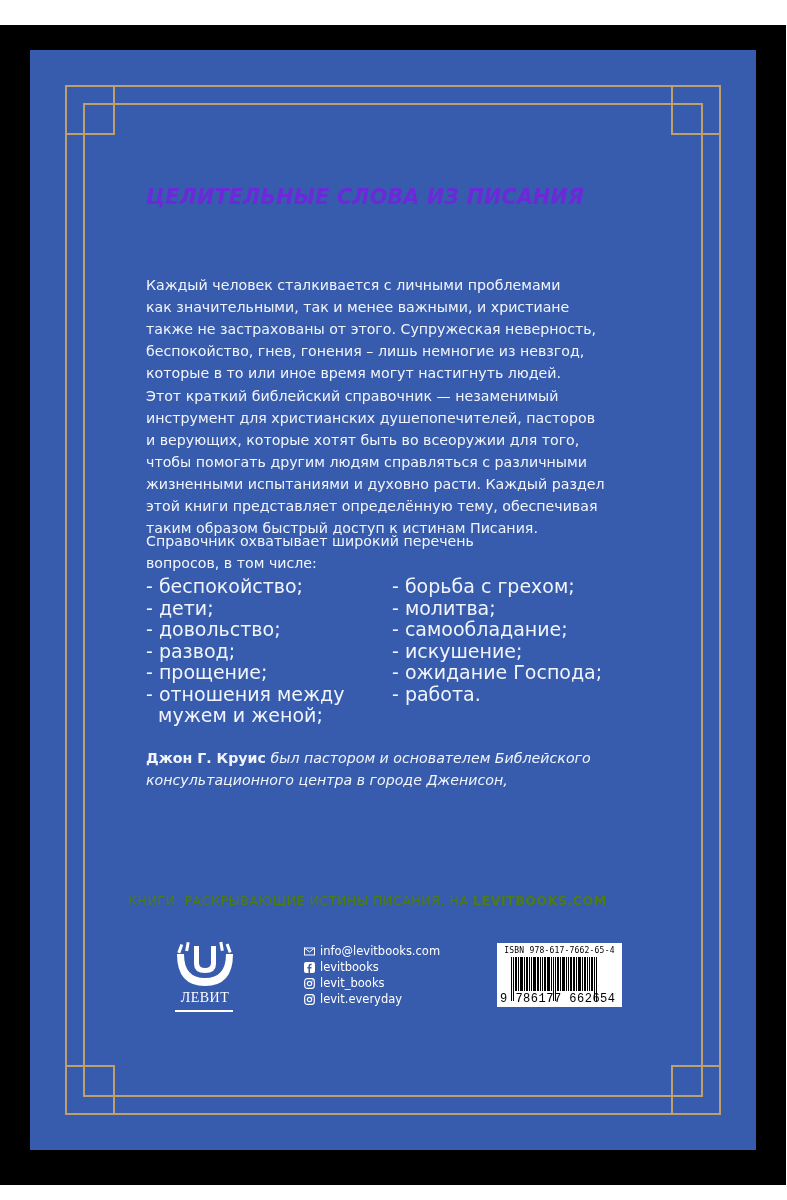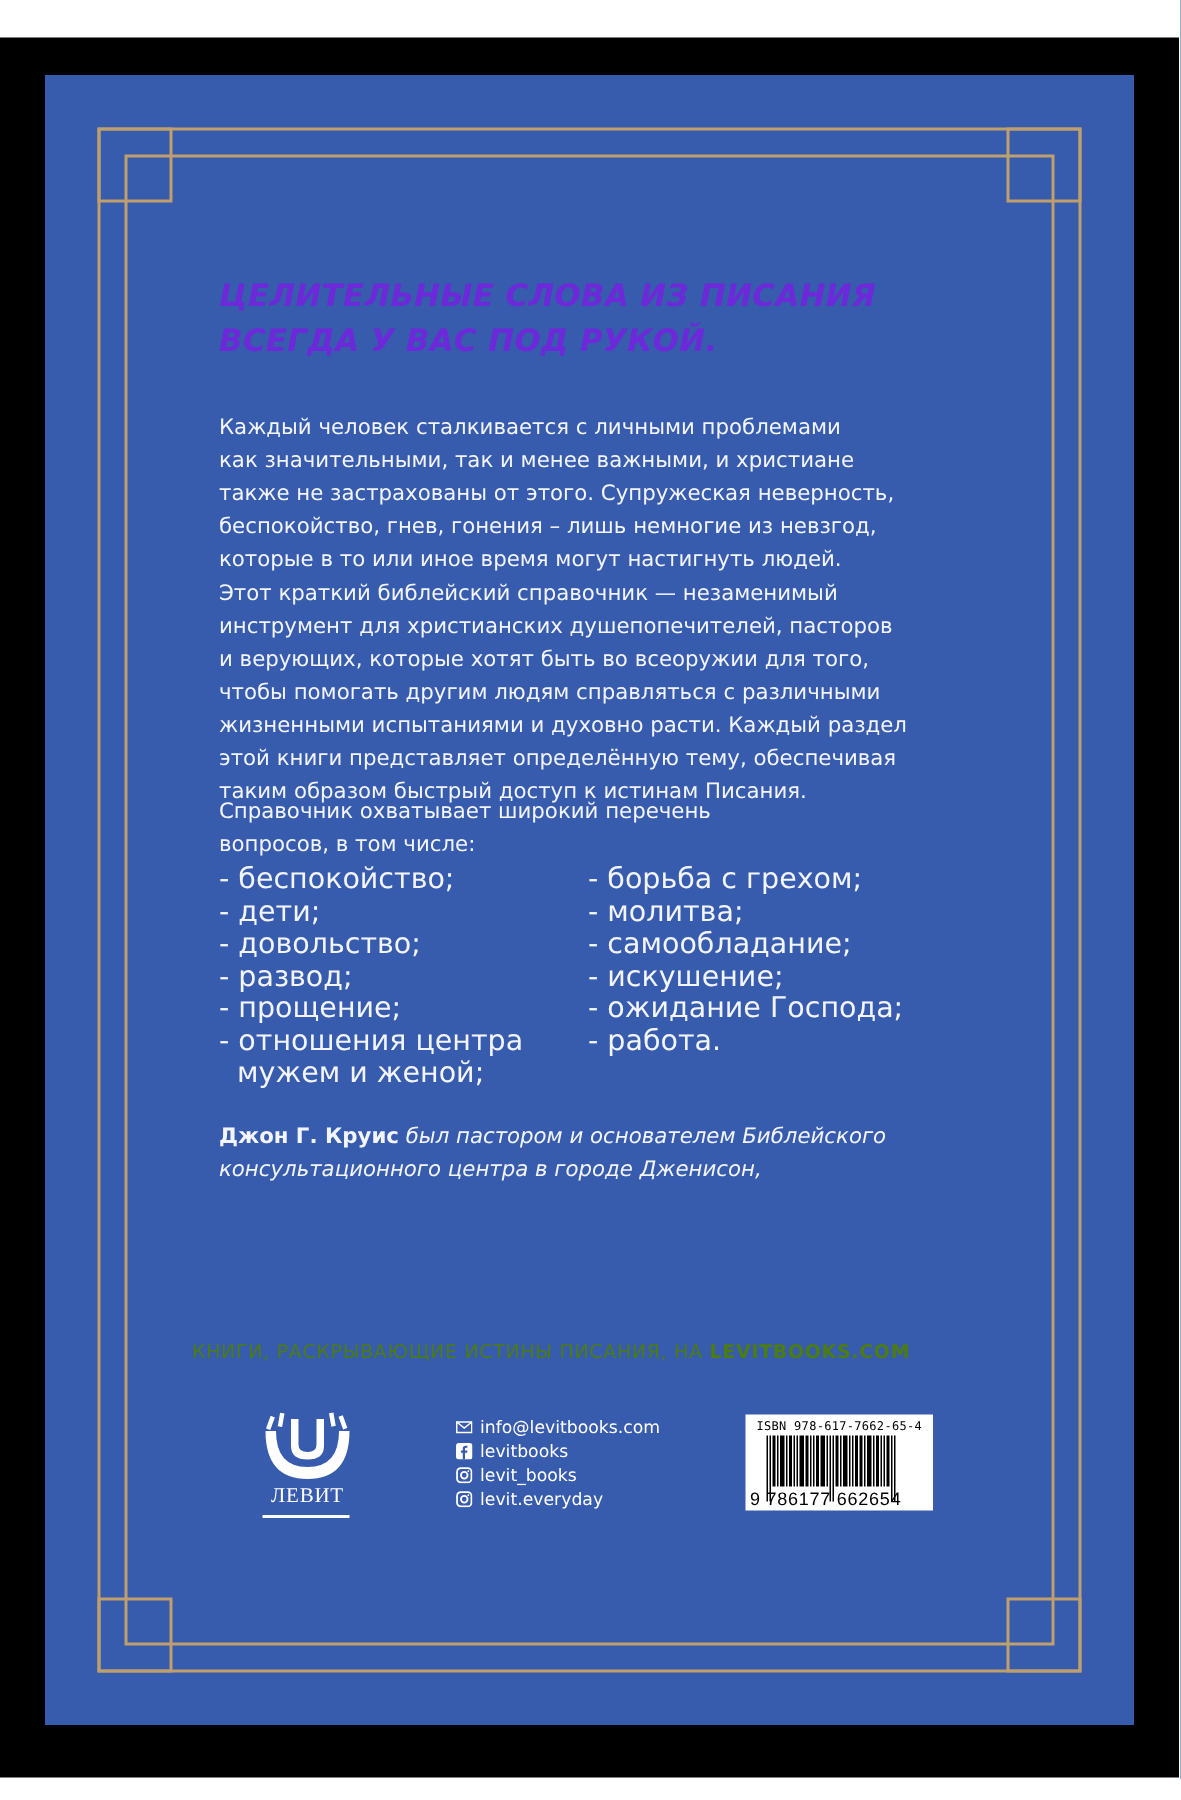--- a/index.html
+++ b/index.html
@@ -18,41 +18,40 @@
   .author i { font-style:italic; }
   .tagline { left:128px; top:893px; font-size:12.6px; letter-spacing:0.5px; color:#4d7c0f; white-space:nowrap; }
   .tagline b { font-weight:bold; }
   .contacts { left:304px; top:943px; font-size:11.5px; line-height:16px; color:#ffffff; }
   .contact { display:flex; align-items:center; white-space:nowrap; }
   .contact .ic { width:11px; height:11px; margin-right:5px; display:inline-block; }
   .barcode { position:absolute; left:497px; top:943px; width:125px; height:64px; background:#fff; }
   .isbn-text { position:absolute; left:0; right:0; top:3px; text-align:center; font-family:"DejaVu Sans Mono", monospace; font-size:8px; color:#000; letter-spacing:0.2px; }
   .bars { position:absolute; left:14px; top:14px; width:108px; height:40px; display:flex; align-items:flex-start; }
   .bars span { display:inline-block; height:34px; background:#000; margin-right:1px; }
-  .bar-digits { position:absolute; left:3px; bottom:1px; font-family:Liberation Sans, sans-serif; font-size:12px; color:#000; background:transparent; letter-spacing:0.5px; }
+  .bar-digits { position:absolute; left:3px; bottom:1px; font-family:Liberation Mono, monospace; font-size:12px; color:#000; background:transparent; letter-spacing:0.5px; }
   .logo { position:absolute; left:173px; top:940px; width:60px; height:75px; }
   .logo-text { position:absolute; left:0; top:50px; width:64px; text-align:center; font-family:"Liberation Serif", serif; font-size:14px; color:#fff; letter-spacing:0.5px; }
   .logo-underline { position:absolute; left:2px; top:70px; width:58px; height:2px; background:#fff; }
 </style>
 </head>
 <body>
 
 <div class="backdrop"></div>
 <div class="cover"></div>
 
 <div class="gline" style="left:65px;top:85px;width:656px;height:1030px;"></div>
 <div class="gline" style="left:83px;top:103px;width:620px;height:994px;"></div>
 <div class="gline" style="left:65px;top:85px;width:50px;height:50px;"></div>
 <div class="gline" style="left:671px;top:85px;width:50px;height:50px;"></div>
 <div class="gline" style="left:65px;top:1065px;width:50px;height:50px;"></div>
 <div class="gline" style="left:671px;top:1065px;width:50px;height:50px;"></div>
 
 <div class="abs heading">
   <div>ЦЕЛИТЕЛЬНЫЕ СЛОВА ИЗ ПИСАНИЯ</div>
-  <div>ВСЕГДА У ВАС ПОД РУКОЙ.</div>
 </div>
 
 <div class="abs para" style="top:274px;">
   <div>Каждый человек сталкивается с личными проблемами</div>
   <div>как значительными, так и менее важными, и христиане</div>
   <div>также не застрахованы от этого. Супружеская неверность,</div>
   <div>беспокойство, гнев, гонения – лишь немногие из невзгод,</div>
   <div>которые в то или иное время могут настигнуть людей.</div>
 </div>
 
@@ -70,21 +69,21 @@
   <div>Справочник охватывает широкий перечень</div>
   <div>вопросов, в том числе:</div>
 </div>
 
 <div class="abs list" style="left:146px;top:576px;">
   <div>- беспокойство;</div>
   <div>- дети;</div>
   <div>- довольство;</div>
   <div>- развод;</div>
   <div>- прощение;</div>
-  <div>- отношения центра</div>
+  <div>- отношения между</div>
   <div style="white-space:pre;">  мужем и женой;</div>
 </div>
 <div class="abs list" style="left:392px;top:576px;">
   <div>- борьба с грехом;</div>
   <div>- молитва;</div>
   <div>- самообладание;</div>
   <div>- искушение;</div>
   <div>- ожидание Господа;</div>
   <div>- работа.</div>
 </div>

